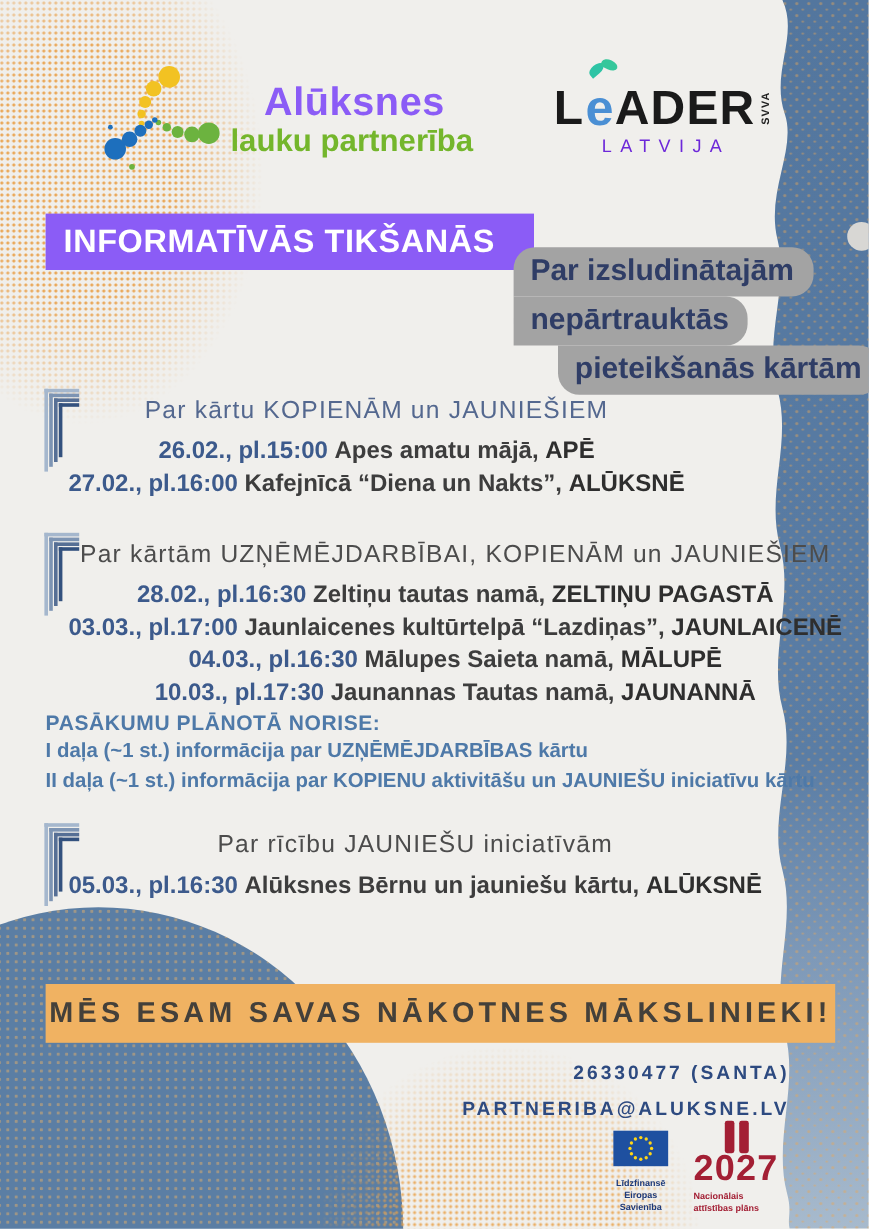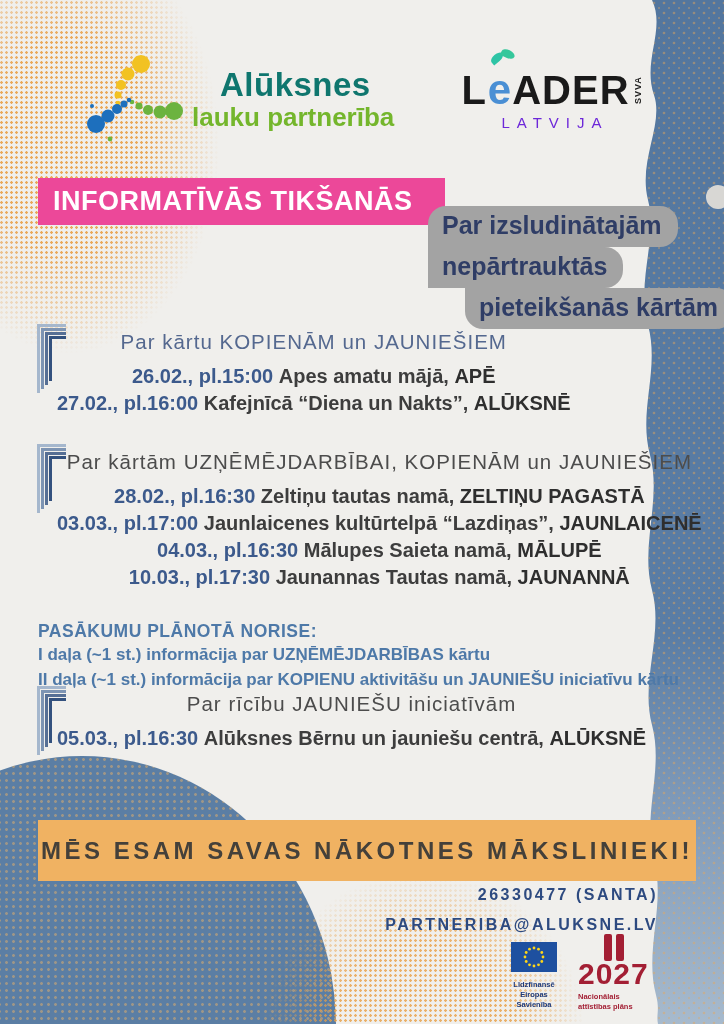--- a/index.html
+++ b/index.html
@@ -36,37 +36,37 @@
     background-size:5px 5px;
     -webkit-mask-image:radial-gradient(closest-side,#000 55%,transparent 98%);
     mask-image:radial-gradient(closest-side,#000 55%,transparent 98%);
     z-index:0;
   }
   .right-strip{position:absolute;right:0;top:0;width:112px;height:1024px;z-index:1;}
 
   
   .brand{position:absolute;left:84px;top:54px;display:flex;gap:6px;z-index:2;}
   .brand-text{padding-top:12px;}
-  .brand-title{font-size:33px;font-weight:700;color:#0f766e;letter-spacing:.5px;margin-left:28px;}
+  .brand-title{font-size:33px;font-weight:700;color:#8b5cf6;letter-spacing:.5px;margin-left:28px;}
   .brand-sub{font-size:26px;font-weight:700;color:#74b62c;margin-top:-2px;}
 
   .leader{position:absolute;left:452px;top:66px;width:200px;text-align:center;z-index:2;}
   .leader-row{display:flex;align-items:center;justify-content:center;position:relative;}
   .leader-l,.leader-rest{font-size:40px;font-weight:800;color:#1a1a1a;letter-spacing:1px;}
   .leader-e{font-size:42px;font-weight:800;color:#4a8fd4;position:relative;margin:0 1px;}
   .leaf{position:absolute;width:14px;height:8px;background:#2ec4a5;border-radius:50% 50% 50% 0;}
   .leaf1{top:-12px;left:2px;transform:rotate(-40deg);}
   .leaf2{top:-16px;left:13px;transform:rotate(25deg);background:#35c79b;}
   .leader-svva{writing-mode:vertical-rl;transform:rotate(180deg);font-size:9px;font-weight:700;color:#222;
     letter-spacing:1px;margin-left:3px;height:36px;}
   .leader-country{font-size:15px;color:#6d28d9;letter-spacing:7px;margin-top:0px;padding-left:6px;}
 
   
   .title-bar{
-    position:absolute;left:38px;top:178px;width:407px;height:47px;background:#ec4899;
+    position:absolute;left:38px;top:178px;width:407px;height:47px;background:#8b5cf6;
     color:#fff;font-size:27px;font-weight:700;line-height:47px;padding-left:15px;
     letter-spacing:.5px;z-index:2;white-space:nowrap;
   }
   .badge{position:absolute;left:428px;top:206px;display:flex;flex-direction:column;align-items:flex-start;z-index:3;}
   .badge-line{
     background:#a3a3a3;color:#2f3d66;font-size:25px;font-weight:700;
     padding:5px 16px 7px 14px;white-space:nowrap;
   }
   .badge-line.b1{border-radius:18px 18px 18px 0;}
   .badge-line.b2{border-radius:0 18px 18px 0;}
@@ -82,27 +82,27 @@
   .corner i:nth-child(4){left:12px;top:12px;width:14px;height:42px;border-color:#33517e;}
   .sec-heading{font-size:20.5px;letter-spacing:1px;white-space:nowrap;}
   .sec1 .sec-heading{color:#54688f;}
   .sec2 .sec-heading,.sec3 .sec-heading{color:#4c4c4c;}
   .events{margin-top:9px;}
   .event{font-size:20px;line-height:27px;white-space:nowrap;color:#3f3f3f;}
   .event .dt{color:#3c5a8c;font-weight:700;}
   .event .venue{font-weight:600;color:#3d3d3d;}
   .event .city{font-weight:800;color:#2e2e2e;}
 
-  .schedule{position:absolute;left:38px;top:621px;z-index:2;color:#4e79a8;}
+  .schedule{position:absolute;left:38px;top:592px;z-index:2;color:#4e79a8;}
   .schedule-heading{font-size:17.5px;font-weight:700;letter-spacing:.5px;}
   .schedule-line{font-size:17px;font-weight:600;line-height:25px;white-space:nowrap;}
 
   
   .banner{
-    position:absolute;left:38px;top:820px;width:658px;height:61px;background:#f0b262;
+    position:absolute;left:38px;top:820px;width:658px;height:49px;background:#f0b262;
     display:flex;align-items:center;justify-content:center;z-index:2;
   }
   .banner-text{font-size:24px;font-weight:800;letter-spacing:3.5px;color:#44403a;white-space:nowrap;}
   .contact{position:absolute;right:66px;top:880px;text-align:right;z-index:2;
     color:#2d4a80;font-weight:700;font-size:16px;letter-spacing:2.5px;line-height:1.85;}
 
   
   .eu-block{position:absolute;left:508px;top:942px;width:52px;text-align:center;z-index:2;}
   .eu-caption{font-size:7.5px;color:#1e3a7a;line-height:1.35;margin-top:4px;font-weight:600;}
   .nap-block{position:absolute;left:578px;top:934px;width:72px;z-index:2;color:#a31f34;}
@@ -247,21 +247,21 @@
   <span class="corner" data-name="corner-bracket-icon">
       <i></i>
       <i></i>
       <i></i>
       <i></i>
     </span>
   <div class="sec-heading" data-name="section-heading">Par rīcību JAUNIEŠU iniciatīvām</div>
   <div class="events" data-name="event-list">
     <div class="event" data-name="event-row">
       <span class="dt" data-name="event-datetime">05.03., pl.16:30</span>
-      <span class="venue" data-name="event-venue">Alūksnes Bērnu un jauniešu centrā,</span>
+      <span class="venue" data-name="event-venue">Alūksnes Bērnu un jauniešu kārtu,</span>
       <span class="city" data-name="event-city">ALŪKSNĒ</span>
     </div>
   </div>
 </div>
 
 <div class="banner" data-name="slogan-banner">
   <span class="banner-text" data-name="slogan-text">MĒS ESAM SAVAS NĀKOTNES MĀKSLINIEKI!</span>
 </div>
 
 <div class="contact" data-name="contact-block">

